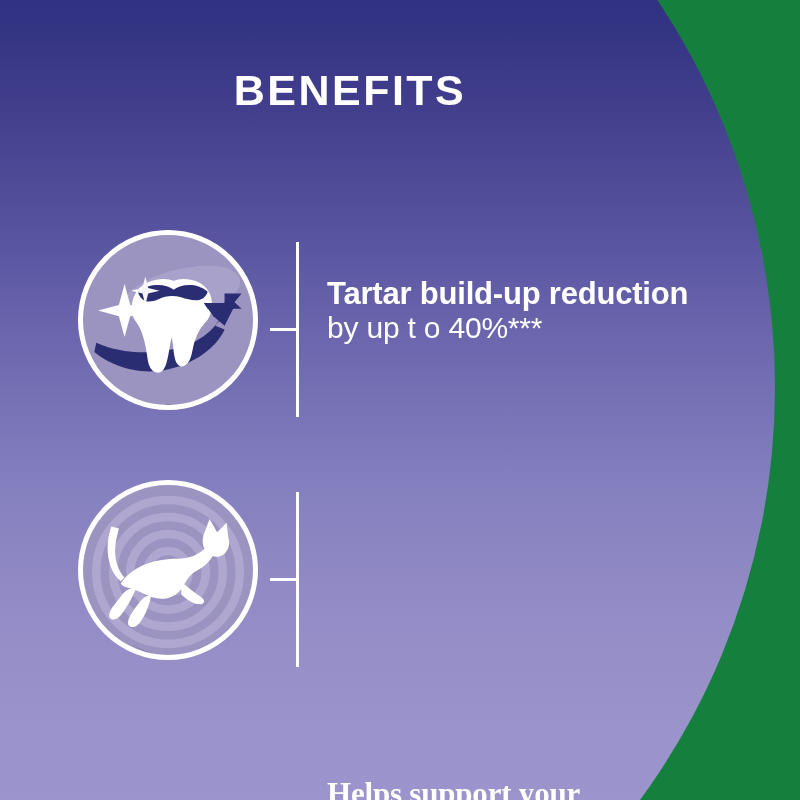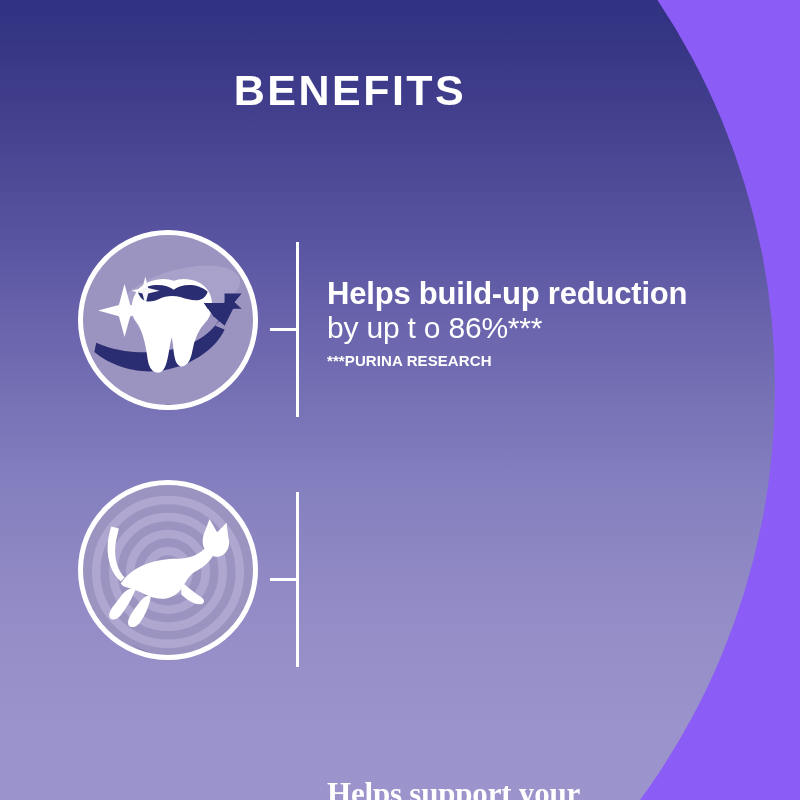--- a/index.html
+++ b/index.html
@@ -10,21 +10,21 @@
   }
   body {
     font-family: "Liberation Sans", sans-serif;
   }
 
   .panel {
     position: relative;
     width: 800px;
     height: 800px;
     overflow: hidden;
-    background: #8b5cf6;
+    background: #15803d;
   }
 
   
   .bg-shape {
     position: absolute;
     left: -620px;
     top: -310px;
     width: 1395px;
     height: 1395px;
     border-radius: 50%;
@@ -182,23 +182,22 @@
         </g>
       </svg>
     </div>
 
     <div class="divider">
       <div class="v-rule"></div>
       <div class="h-tick"></div>
     </div>
 
     <div class="benefit-text">
-      <div class="line-strong">Helps build-up reduction</div>
-      <div class="line-light">by up t o 86%***</div>
-      <div class="line-note">***PURINA RESEARCH</div>
+      <div class="line-strong">Tartar build-up reduction</div>
+      <div class="line-light">by up t o 40%***</div>
     </div>
   </div>
 
   <div class="benefit benefit-2">
 
     <div class="medallion">
       <svg viewBox="0 0 180 180">
         <defs>
           <clipPath id="clipB">
               <circle cx="90" cy="90" r="90"></circle>

